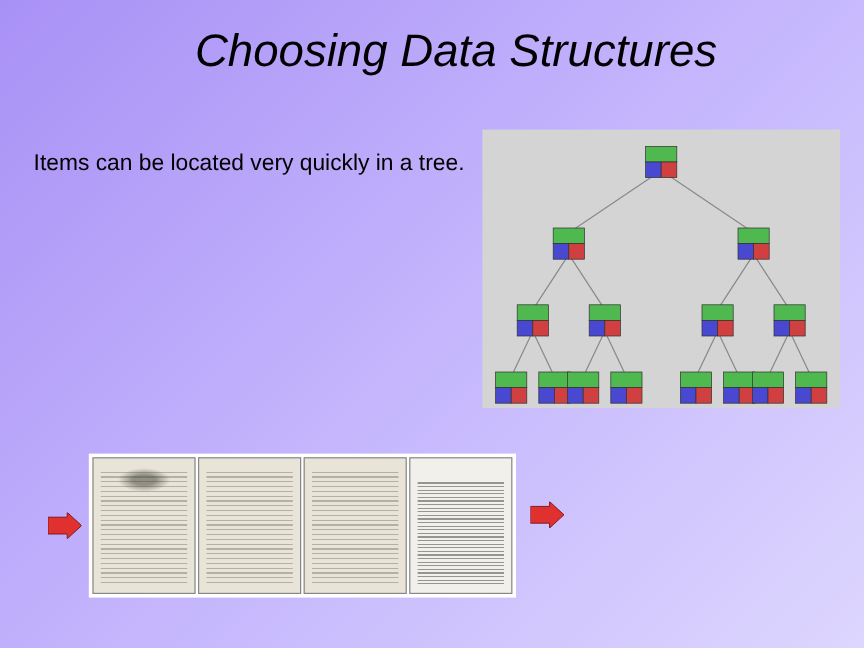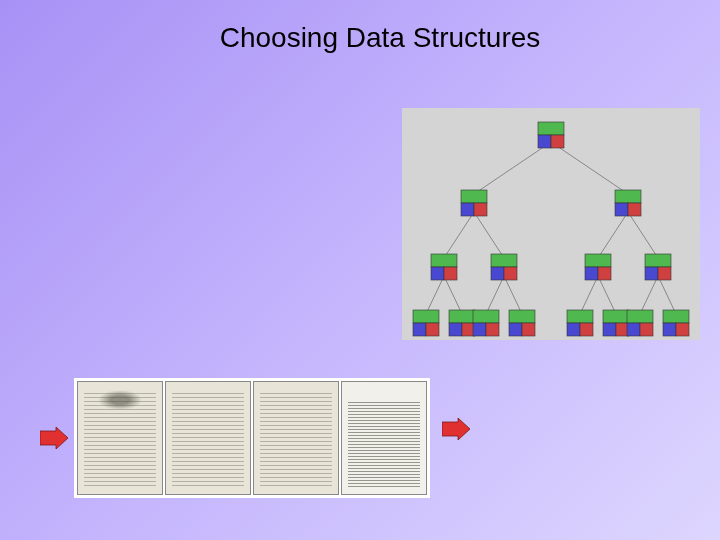--- a/index.html
+++ b/index.html
@@ -5,28 +5,29 @@
   * { margin: 0; padding: 0; box-sizing: border-box; }
   body {
     width: 720px;
     height: 540px;
     background: linear-gradient(135deg, #a891f5 0%, #c4b5fd 50%, #ddd6fe 100%);
     font-family: Arial, Helvetica, sans-serif;
     position: relative;
     overflow: hidden;
   }
   .title {
-    font-size: 28px;
+    font-size: 38px;
     font-weight: normal;
     color: #000;
     text-align: center;
     padding-top: 22px;
     padding-left: 80px;
     padding-right: 40px;
     font-family: Arial, sans-serif;
+    font-style: italic;
   }
   .body-text {
     position: absolute;
     left: 28px;
     top: 125px;
     width: 360px;
     font-size: 19px;
     line-height: 1.25;
     color: #000;
   }
@@ -103,20 +104,21 @@
       rgba(60,60,50,0.5) 2px 3px
     );
   }
 </style>
 </head>
 <body>
 
 <h1 class="title">Choosing Data Structures</h1>
 
 <div class="body-text">
+  <p>Items can be located very quickly in a tree.</p>
 </div>
 
 <div class="tree-diagram">
   <svg class="tree-svg" viewBox="0 0 298 232">
 
     <g stroke="#888" stroke-width="1">
 
       <line x1="149" y1="34" x2="72" y2="86"></line>
       <line x1="149" y1="34" x2="226" y2="86"></line>
 

